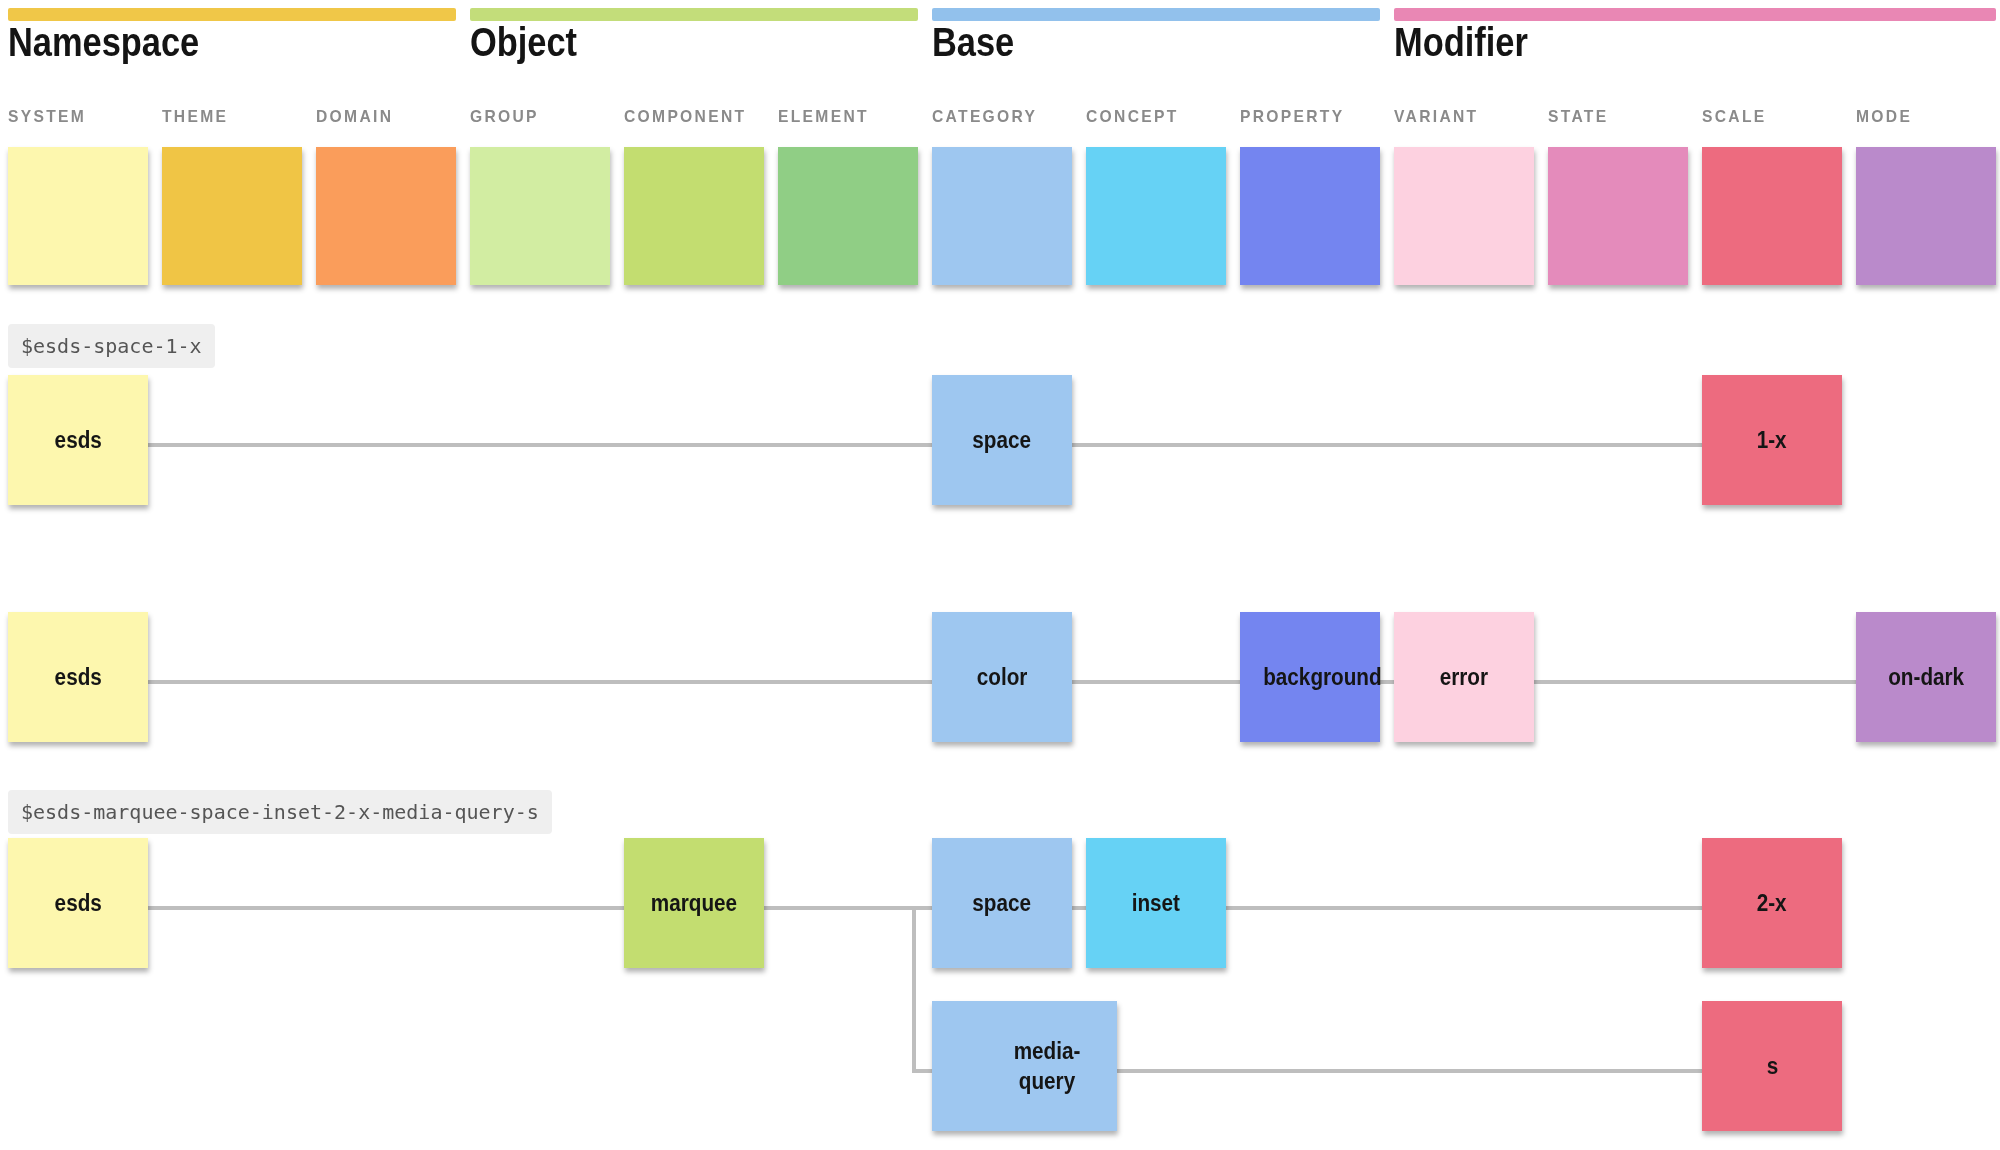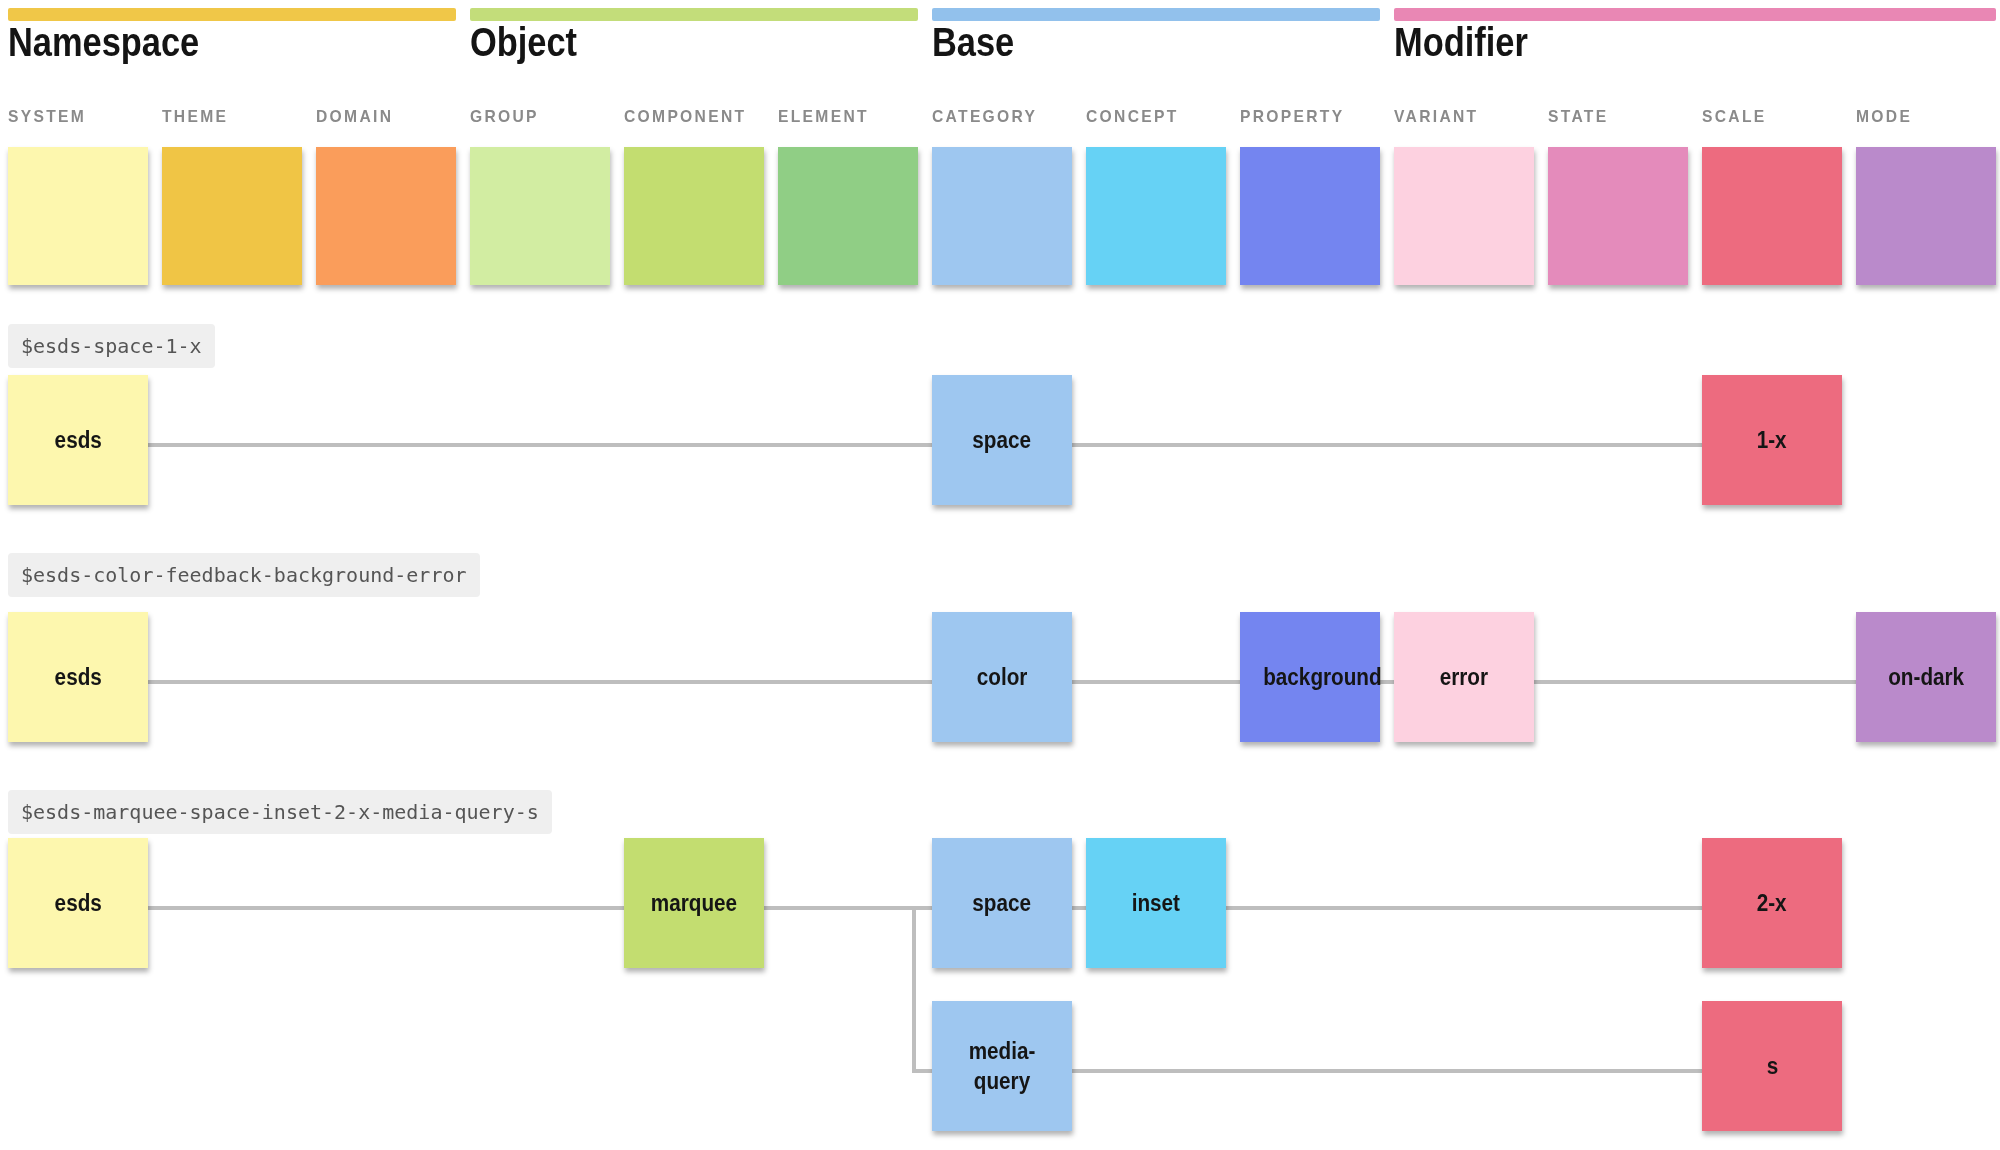--- a/index.html
+++ b/index.html
@@ -57,21 +57,20 @@
 </head>
 <body>
 
 <div id="stage">
   <div class="heading h0">Namespace</div>
   <div class="heading h1">Object</div>
   <div class="heading h2">Base</div>
   <div class="heading h3">Modifier</div>
 
   <div class="token-label t0">$esds-space-1-x</div>
-  <div class="token-label t1">$esds-color-feedback-background-error</div>
   <div class="token-label t2">$esds-marquee-space-inset-2-x-media-query-s</div>
 <div class="bar" style="left: 8px; width: 448px; background: rgb(240, 199, 72);"></div>
     <div class="bar" style="left: 470px; width: 448px; background: rgb(195, 221, 122);"></div>
     <div class="bar" style="left: 932px; width: 448px; background: rgb(146, 193, 236);"></div>
     <div class="bar" style="left: 1394px; width: 602px; background: rgb(233, 135, 180);"></div>
     <div class="col-label" style="left: 8px;">SYSTEM</div>
     <div class="swatch" style="left: 8px; background: rgb(253, 247, 174);"></div>
     <div class="col-label" style="left: 162px;">THEME</div>
     <div class="swatch" style="left: 162px; background: rgb(240, 197, 69);"></div>
     <div class="col-label" style="left: 316px;">DOMAIN</div>
@@ -132,20 +131,20 @@
     <div class="tbox" style="left: 932px; top: 838px; background: rgb(158, 199, 240);">
       <span>space</span>
     </div>
     <div class="tbox" style="left: 1086px; top: 838px; background: rgb(102, 210, 245);">
       <span>inset</span>
     </div>
     <div class="tbox" style="left: 1702px; top: 838px; background: rgb(237, 107, 127);">
       <span>2-x</span>
     </div>
     <div class="hline" style="left: 912px; top: 1069px; width: 860px;"></div>
-    <div class="tbox" style="left: 932px; top: 1001px; background: rgb(158, 199, 240);">
+    <div class="tbox" style="left: 932px; top: 1001px; background: rgb(158, 199, 240); padding-left: 45px;">
       <span>media-query</span>
     </div>
     <div class="tbox" style="left: 1702px; top: 1001px; background: rgb(237, 107, 127);">
       <span>s</span>
     </div>
     <div class="vline" style="left: 912px; top: 906px; height: 167px;"></div>
   </div>
 
 </body></html>

